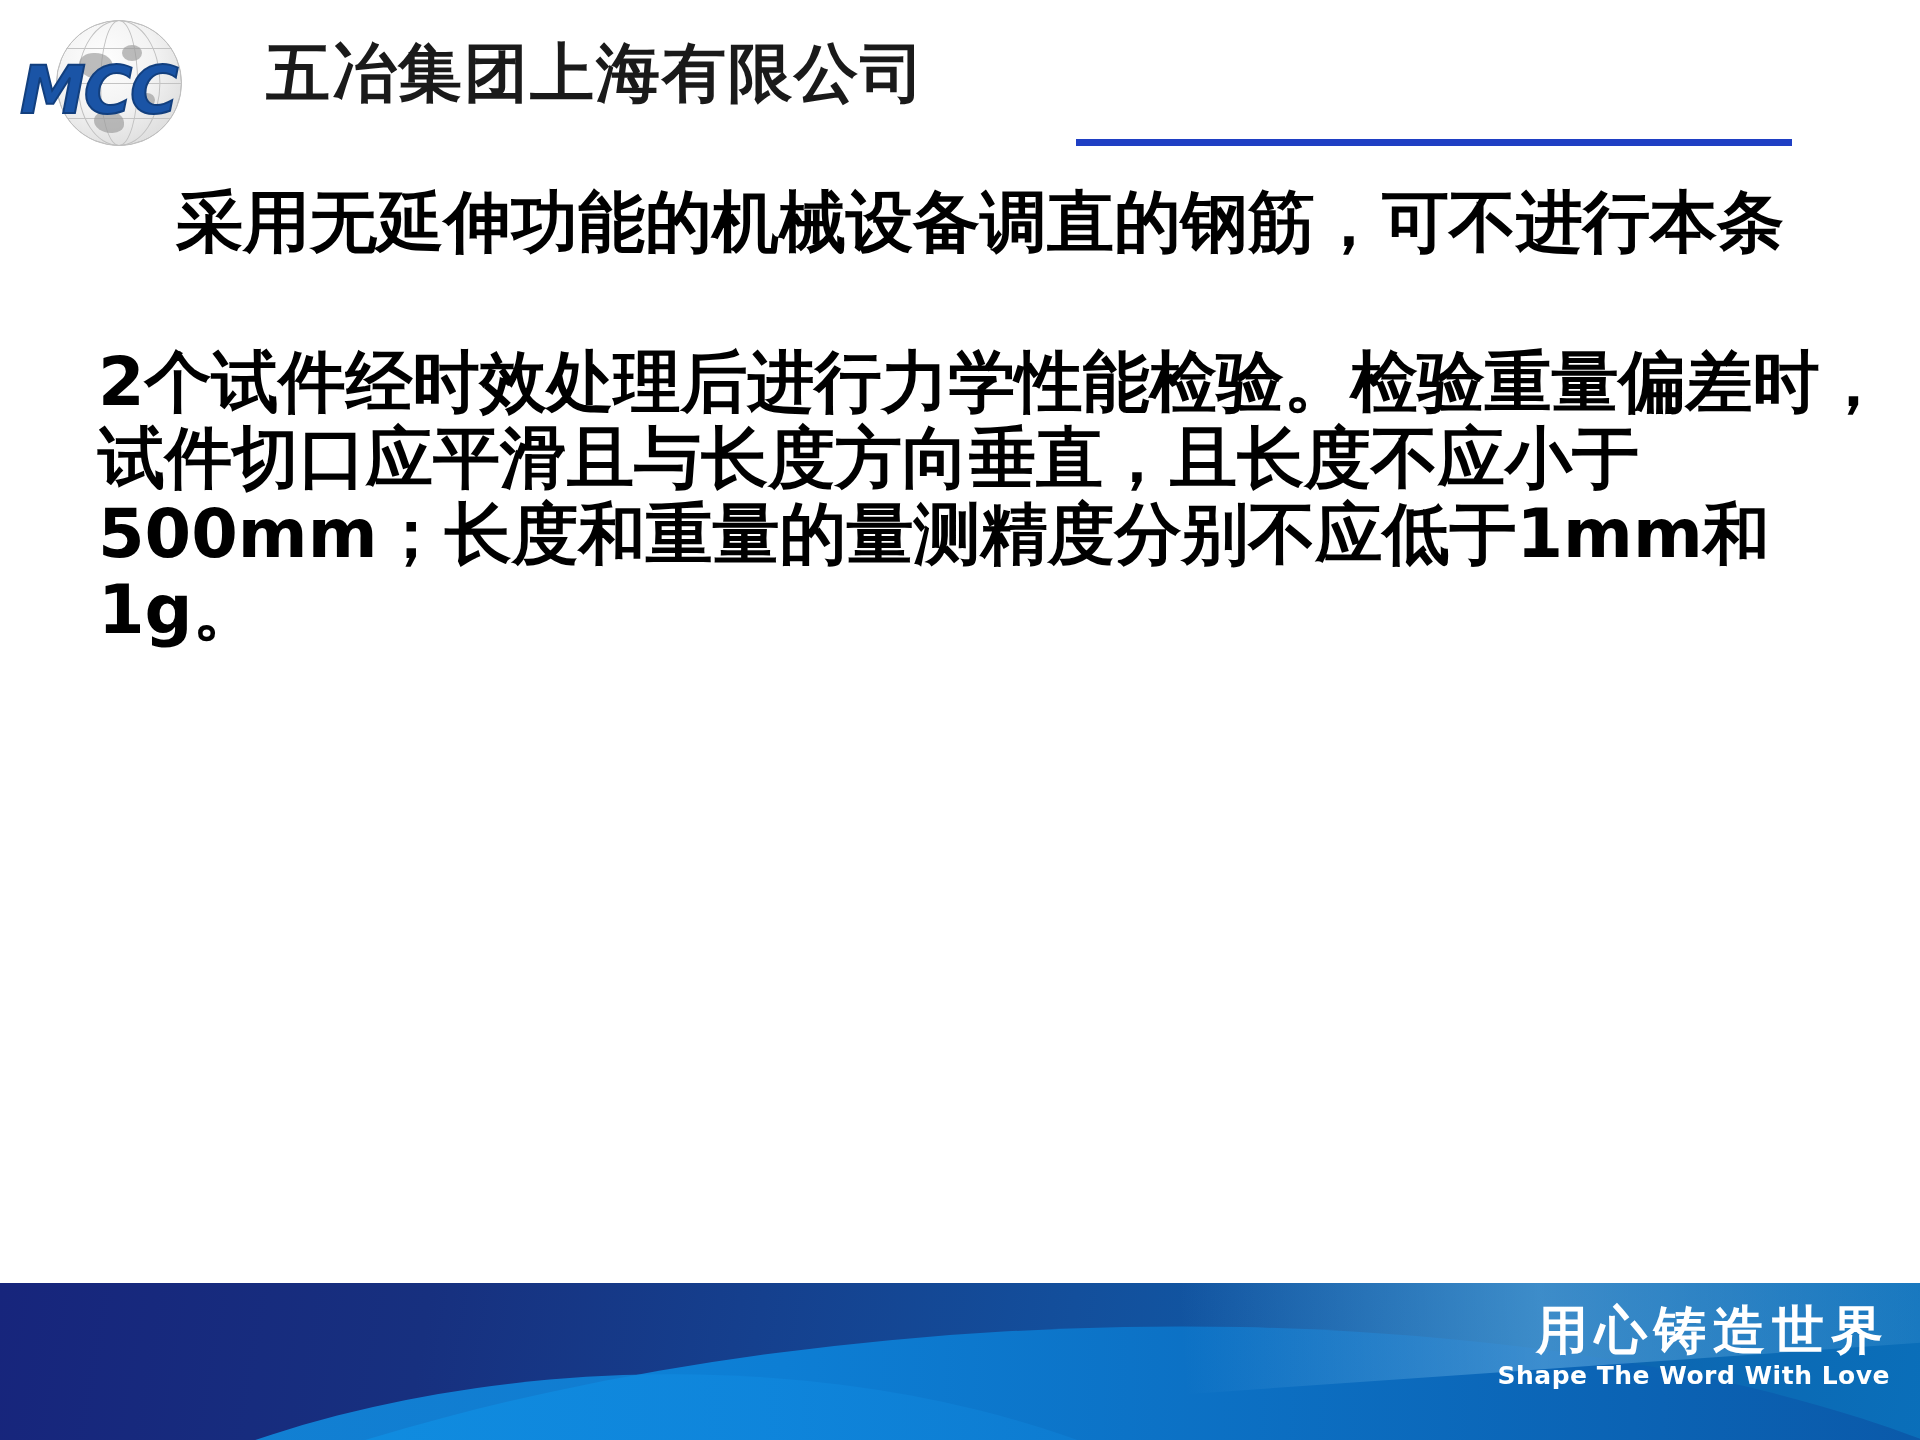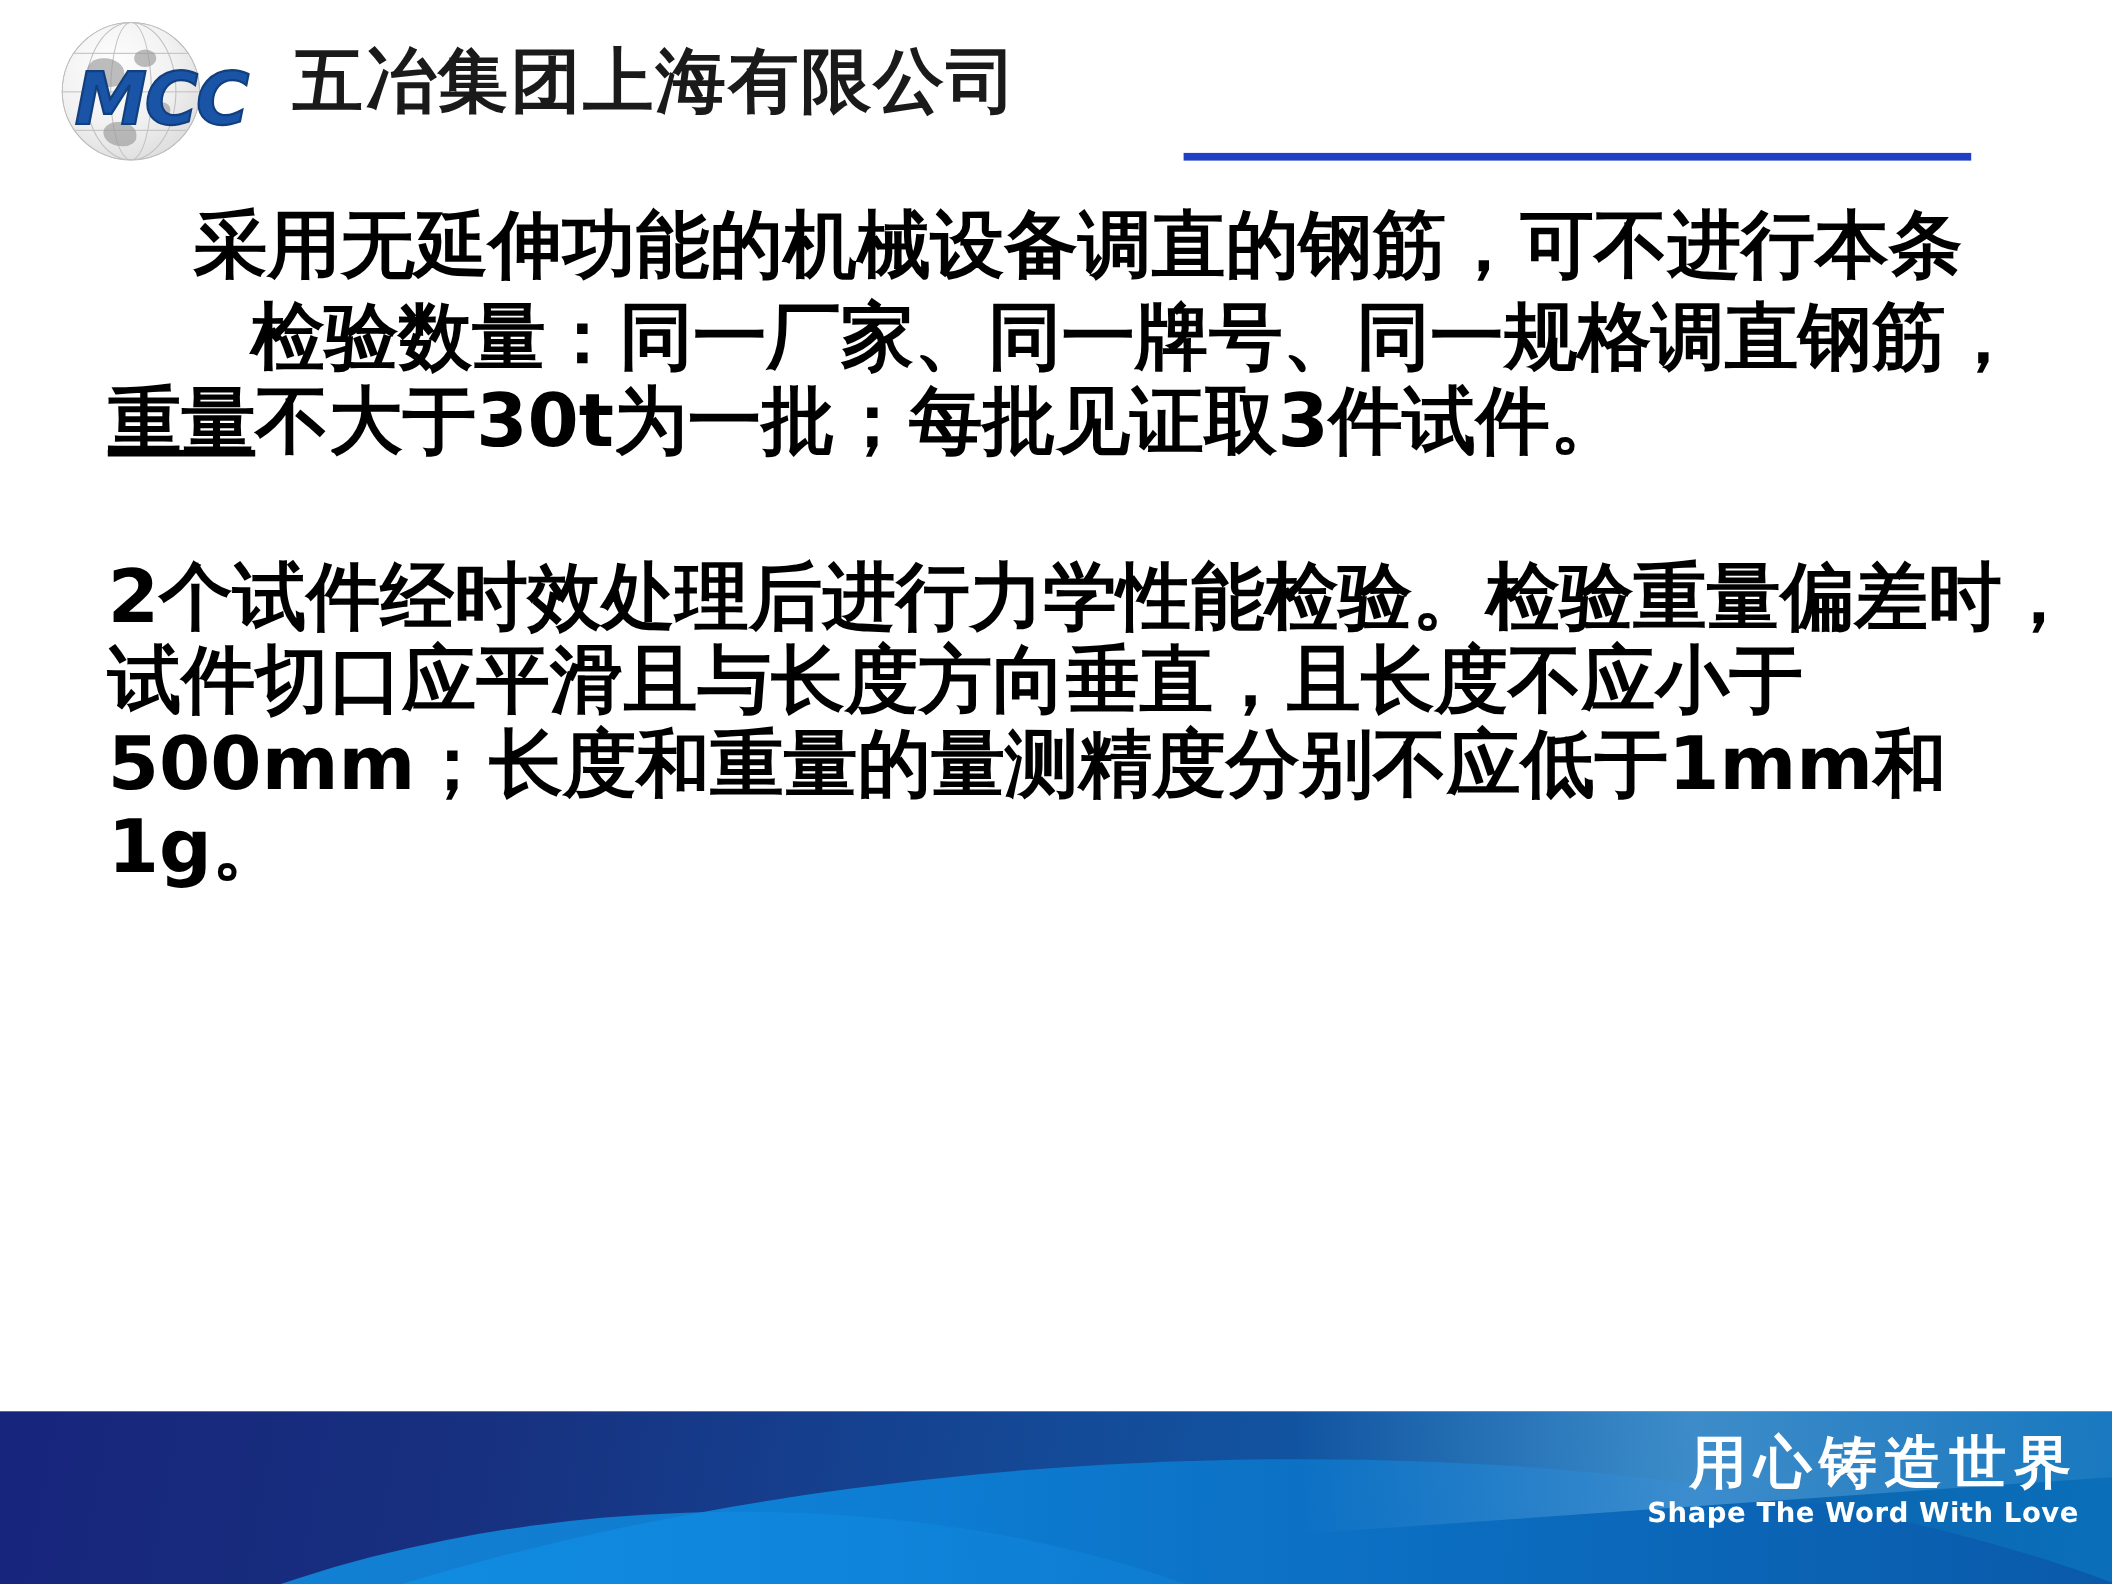--- a/index.html
+++ b/index.html
@@ -87,21 +87,20 @@
     left: 6px;
     top: 40px;
     font-family: "DejaVu Sans", "Liberation Sans", sans-serif;
     font-size: 66px;
     font-weight: bold;
     font-style: italic;
     letter-spacing: -2px;
     color: #1a54a6;
     -webkit-text-stroke: 2px #123f7e;
     line-height: 1;
-    margin-left: 48px;
   }
 
   .company-name {
     position: absolute;
     left: 266px;
     top: 42px;
     font-family: Liberation Serif, serif;
     font-size: 64px;
     font-weight: bold;
     color: #1a1a1a;
@@ -236,24 +235,20 @@
 
   <div class="header-rule"></div>
 </div>
 
 <div class="content">
 
   <p class="para p1">
     <span class="indent"></span><span>采用无延伸功能的机械设备调直的钢筋，可不进行本条</span><br>
   </p>
 
-  <p class="para p2">
-    <span class="indent-wide"></span><span>检验数量：同一厂家、同一牌号、同一规格调直钢筋，</span><br>
-    <span class="underline">重量</span><span>不大于30t为一批；每批见证取3件试件。</span>
-  </p>
 
   <p class="para p3">
     <span class="indent-wide"></span><br>
     <span>2个试件经时效处理后进行力学性能检验。检验重量偏差时，</span><br>
     <span>试件切口应平滑且与长度方向垂直，且长度不应小于</span><br>
     <span>500mm；长度和重量的量测精度分别不应低于1mm和1g。</span>
   </p>
 
 </div>
 

